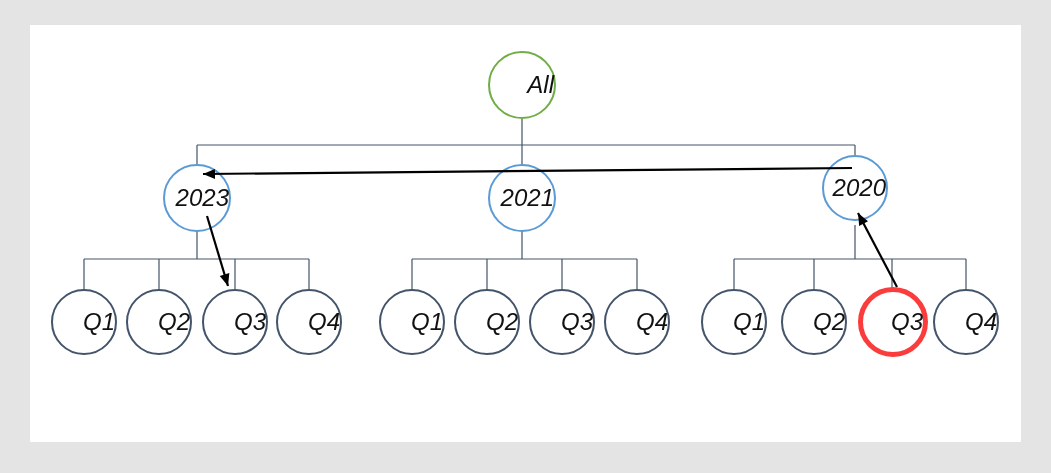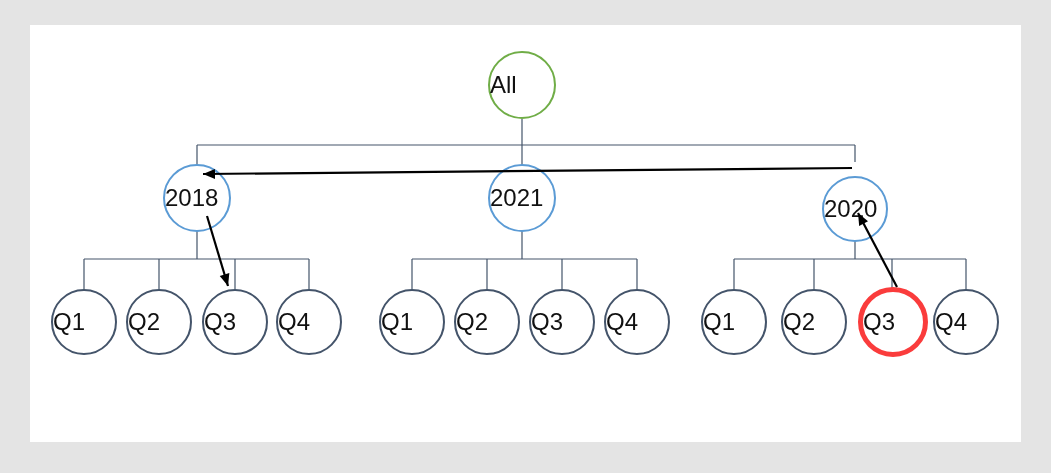--- a/index.html
+++ b/index.html
@@ -32,21 +32,22 @@
   .layer-connectors { z-index: 1; }
   .node { z-index: 2; }
   .layer-arrows { z-index: 3; }
   .node {
     position: absolute;
     box-sizing: border-box;
     border-radius: 50%;
     background: #ffffff;
     display: flex;
     align-items: center;
-    justify-content: flex-start;
+    justify-content: flex-end;
+    font-style: italic;
   }
   .node .lbl {
     color: #111111;
     font-size: 24px;
     line-height: 1;
     white-space: nowrap;
   }
   .node-root    { border: 2.5px solid #70AD47; }
   .node-year    { border: 2px   solid #5B9BD5; }
   .node-quarter { border: 2.5px solid #44546A; }
@@ -88,26 +89,26 @@
       <path d="M892 259 L892 289"></path>
       <path d="M966 259 L966 291"></path>
     </g>
   </svg>
 
   <div class="node node-root" style="left:488px; top:51px; width:68px; height:68px;">
     <span class="lbl">All</span>
   </div>
 
   <div class="node node-year" style="left:163px; top:164px; width:68px; height:68px;">
-    <span class="lbl">2018</span>
+    <span class="lbl">2023</span>
   </div>
   <div class="node node-year" style="left:488px; top:164px; width:68px; height:68px;">
     <span class="lbl">2021</span>
   </div>
-  <div class="node node-year" style="left:822px; top:176px; width:66px; height:66px;">
+  <div class="node node-year" style="left:822px; top:155px; width:66px; height:66px;">
     <span class="lbl">2020</span>
   </div>
 
   <div class="node node-quarter" style="left:51px; top:289px; width:66px; height:66px;">
     <span class="lbl">Q1</span>
   </div>
   <div class="node node-quarter" style="left:126px; top:289px; width:66px; height:66px;">
     <span class="lbl">Q2</span>
   </div>
   <div class="node node-quarter" style="left:202px; top:289px; width:66px; height:66px;">

